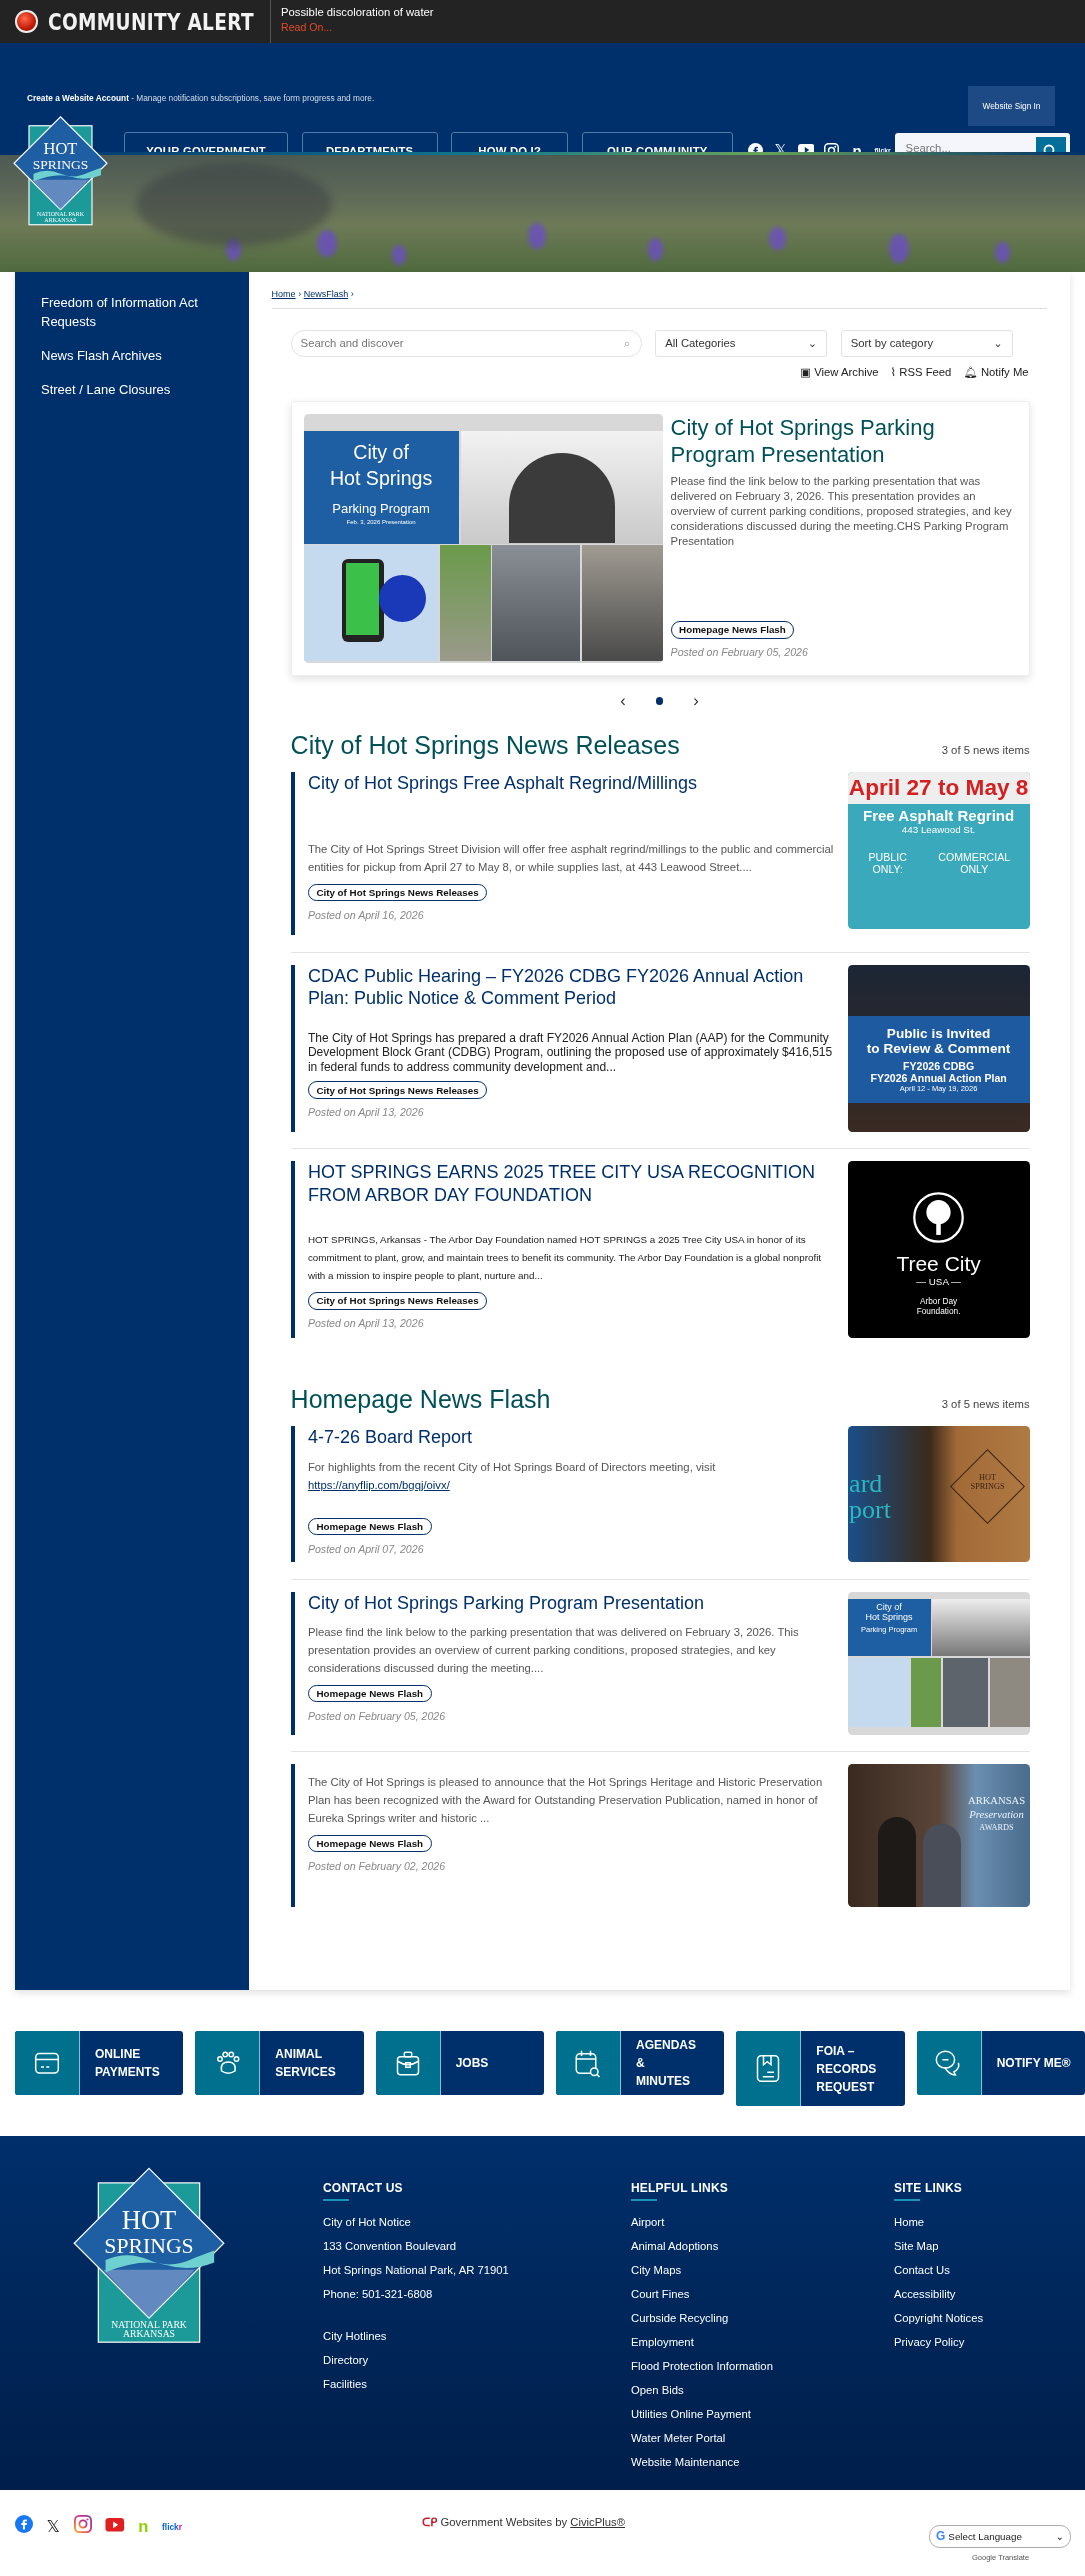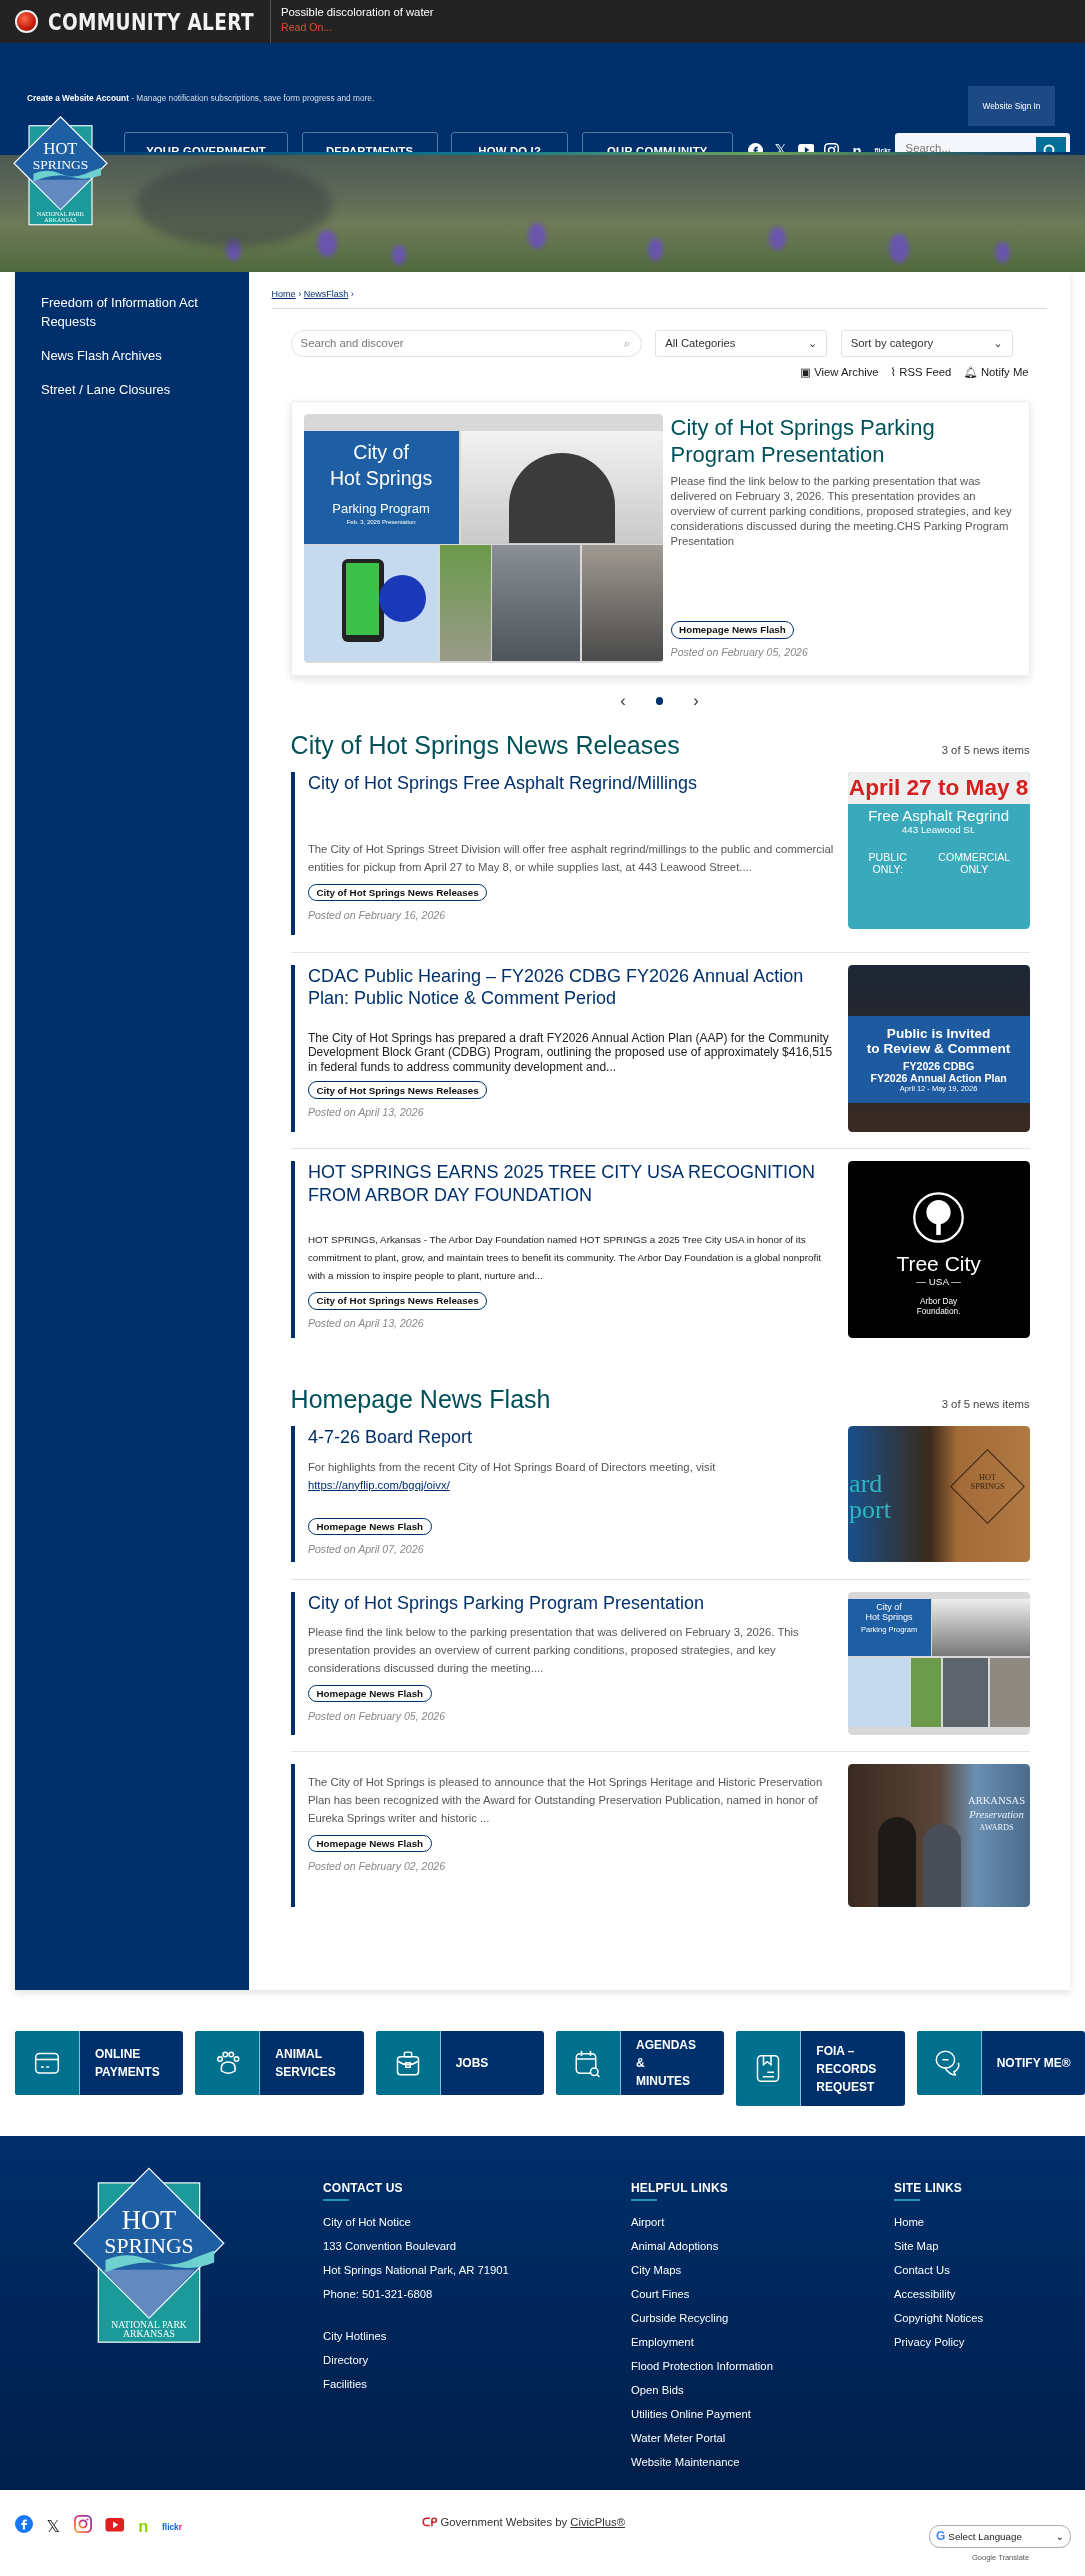--- a/index.html
+++ b/index.html
@@ -247,25 +247,25 @@
           <h2>City of Hot Springs News Releases</h2>
           <span>3 of 5 news items</span>
         </div>
 
         <div class="item">
           <div class="bar"></div>
           <div class="body">
             <div class="title">City of Hot Springs Free Asphalt Regrind/Millings</div>
             <div class="desc" style="margin-top:46px">The City of Hot Springs Street Division will offer free asphalt regrind/millings to the public and commercial entities for pickup from April 27 to May 8, or while supplies last, at 443 Leawood Street....</div>
             <span class="tag">City of Hot Springs News Releases</span>
-            <div class="posted" style="margin-top:7.5px">Posted on February 16, 2026</div>
+            <div class="posted" style="margin-top:7.5px">Posted on April 16, 2026</div>
           </div>
           <div class="thumb" style="height:157px;background:#3aa9bb;color:#fff;text-align:center">
             <div style="background:#eee;color:#d42020;font-weight:bold;font-size:22.6px;padding:3px 0">April 27 to May 8</div>
-            <div style="font-weight:normal;font-size:15px;margin-top:3px">Free Asphalt Regrind</div>
+            <div style="font-weight:bold;font-size:15px;margin-top:3px">Free Asphalt Regrind</div>
             <div style="font-size:9.8px">443 Leawood St.</div>
             <div style="display:flex;justify-content:space-between;padding:16.6px 4.5px 0;font-size:10.6px">
                 <span>PUBLIC ONLY:</span>
                 <span>COMMERCIAL ONLY</span>
               </div>
           </div>
         </div>
 
         <div class="item">
           <div class="bar"></div>

